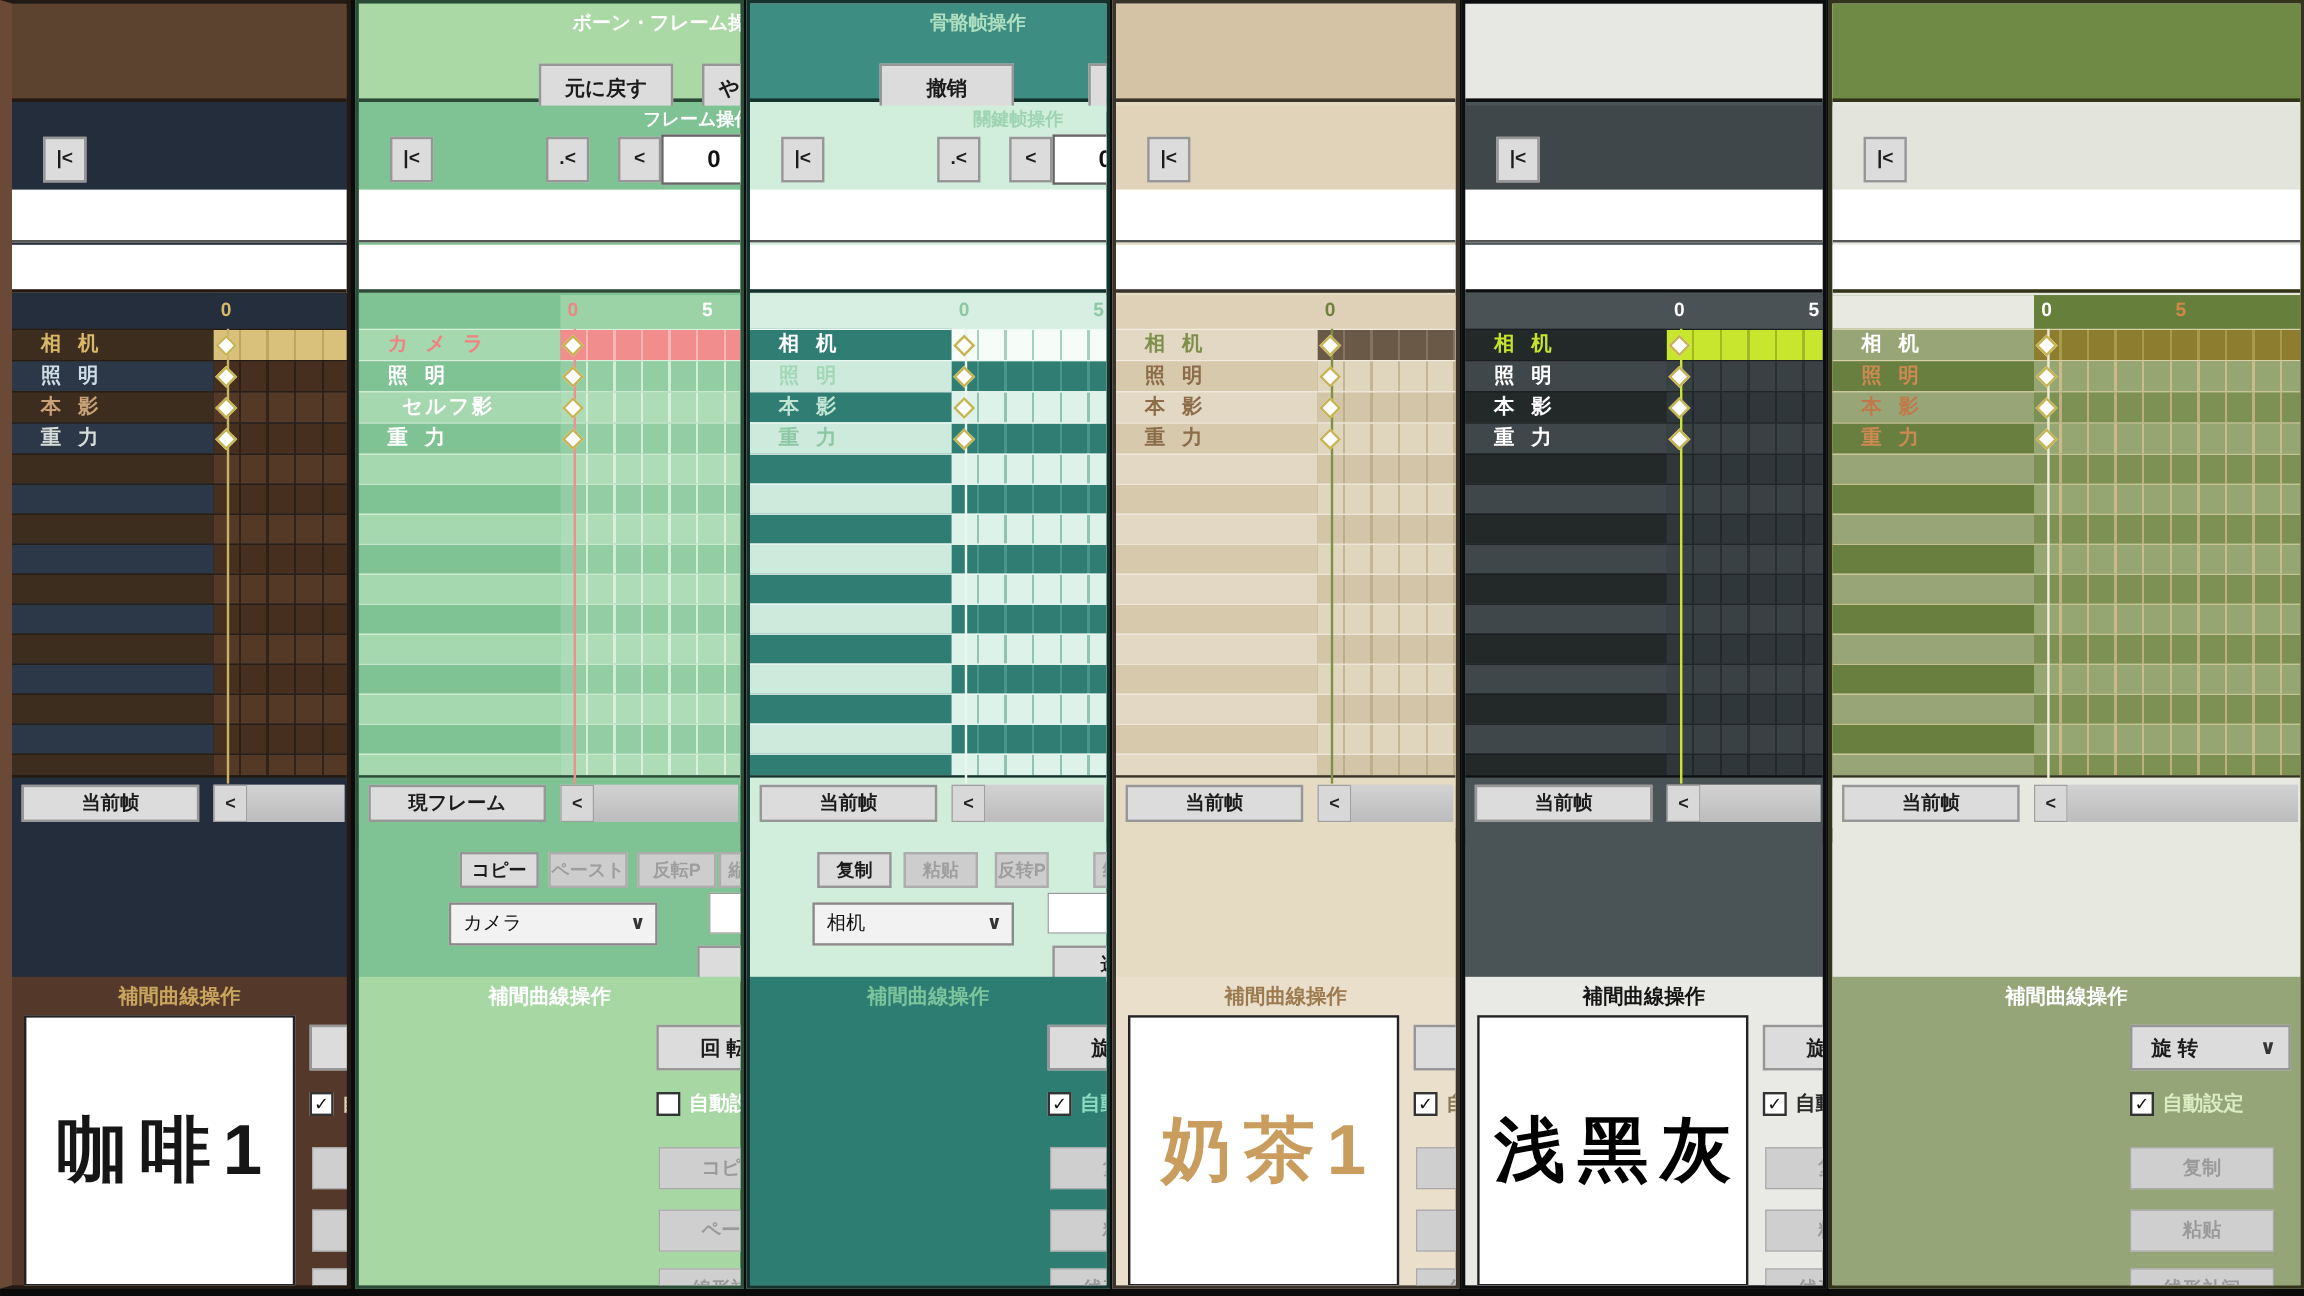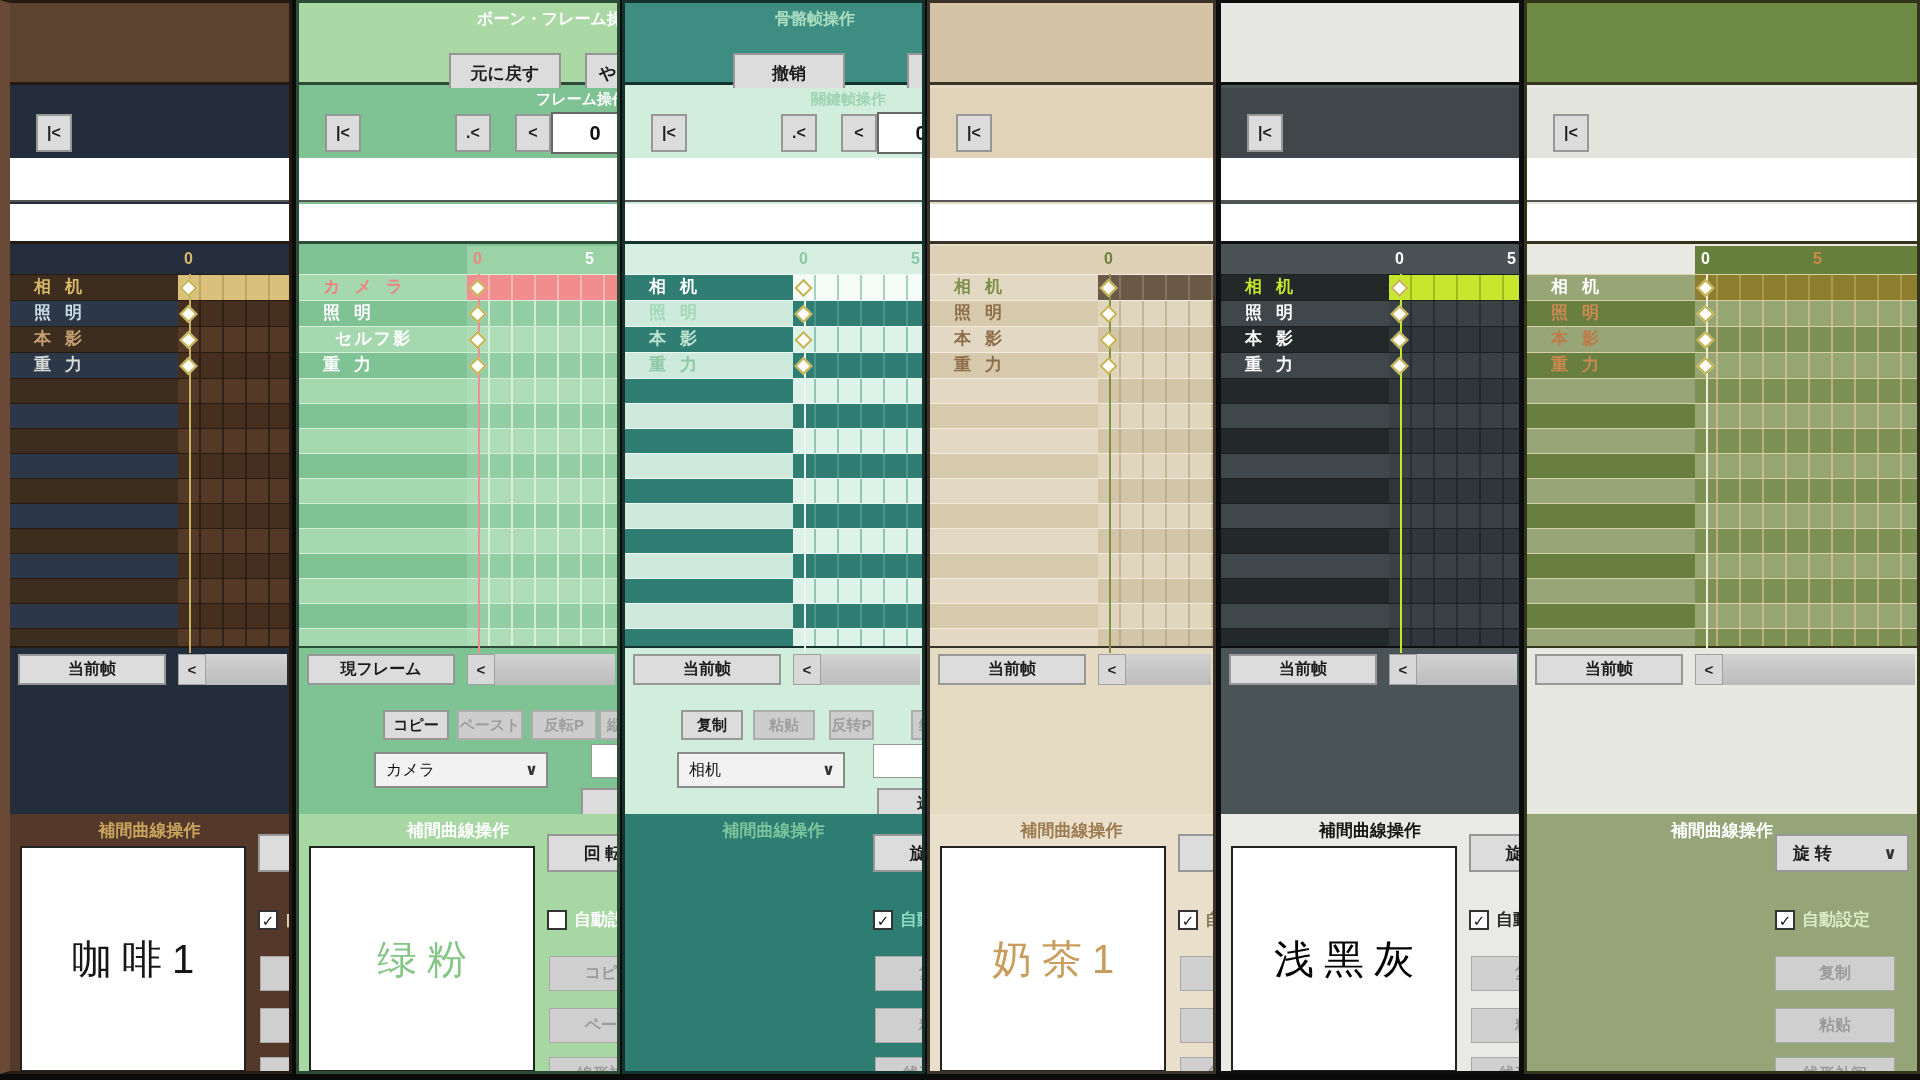--- a/index.html
+++ b/index.html
@@ -79,23 +79,23 @@
   .mini-input { position:absolute; top:42px; height:34px; background:#fff; border:1px solid #999; }
   .p1 .mini-input{left:292px;width:70px;} .p2 .mini-input{left:248px;width:80px;}
   .e-range { position:absolute; top:86px; height:30px; width:110px; font-size:15px; }
   .p1 .e-range{left:282px;} .p2 .e-range{left:252px;}
 
   
   .bottom { top:811px; height:263px; background:var(--bottomBg); }
   .bt-header { text-align:center; padding-top:5px; font-weight:bold; font-size:17px; color:var(--btHeader); }
   .name-box { position:absolute; left:10px; top:32px; width:226px; height:226px; background:#fff;
     border:2px solid #222; display:flex; align-items:center; justify-content:center; }
-  .theme-name { font-weight:normal; font-size:40px; letter-spacing:10px; padding-left:10px;
+  .theme-name { font-weight:bold; font-size:59px; letter-spacing:10px; padding-left:10px;
     color:var(--nameText); white-space:nowrap; }
-  .rotate { position:absolute; left:248px; top:20px; width:112px; height:38px; font-size:17px; }
+  .rotate { position:absolute; left:248px; top:40px; width:112px; height:38px; font-size:17px; }
   .p5 .rotate { width:134px; text-align:left; padding-left:16px; }
   .rot-arr { position:absolute; right:10px; top:7px; font-weight:bold; color:#333; }
   .auto { position:absolute; left:248px; top:94px; display:flex; gap:7px; align-items:center;
     font-weight:bold; font-size:17px; color:var(--autoText); white-space:nowrap; }
   .cb { display:inline-block; width:20px; height:20px; background:#fff; border:2px solid #333;
     text-align:center; line-height:17px; font-size:15px; color:#111; }
   .dis-btn { position:absolute; left:250px; width:120px; height:35px; font-size:16px;
     background:#cfcfcf; border:1px solid #a8a8a8; color:#9a9a9a; font-weight:bold; }
   .d0{top:142px;} .d1{top:194px;} .d2{top:243px;}
   .p5 .dis-btn{left:248px;}
@@ -358,23 +358,20 @@
       <button class="e-btn e-extra dis">縦</button>
       <span class="dropdown">
         <span>カメラ</span>
         <span class="dd-arr">∨</span>
       </span>
       <span class="mini-input"></span>
       <button class="e-range">範囲</button>
     </div>
     <div class="bottom">
       <div class="bt-header">補間曲線操作</div>
-      <div class="name-box">
-        <span class="theme-name">绿粉</span>
-      </div>
       <button class="rotate">
         <span>回 転</span>
         <span class="rot-arr"></span>
       </button>
       <span class="auto">
         <span class="cb"></span>
         <span>自動設定</span>
       </span>
       <button class="dis-btn d0">コピー</button>
       <button class="dis-btn d1">ペース</button>

